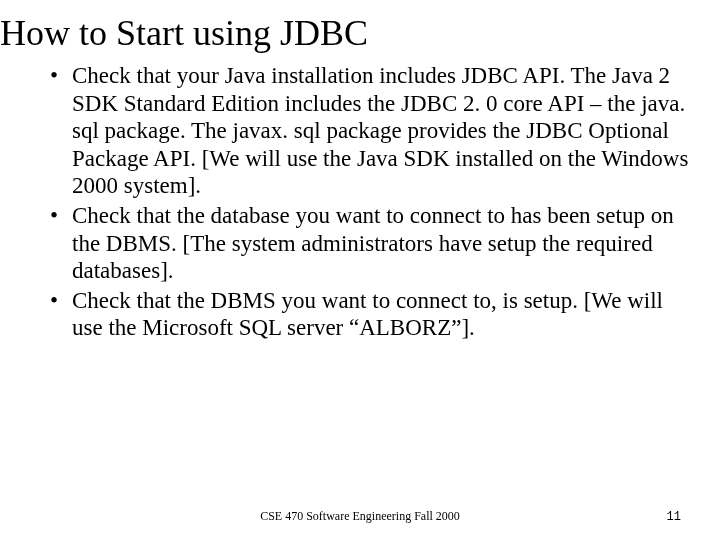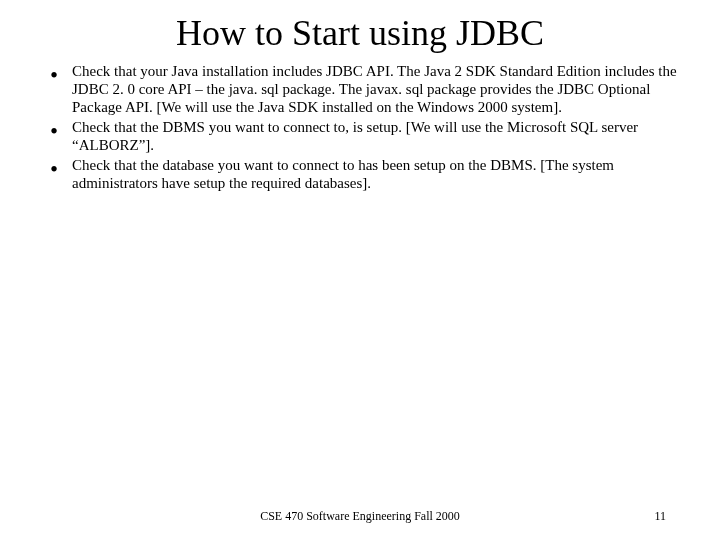--- a/index.html
+++ b/index.html
@@ -11,35 +11,34 @@
     font-family: "Times New Roman", Times, serif;
     color: #000000;
   }
   .slide {
     position: relative;
     width: 720px;
     height: 540px;
     box-sizing: border-box;
   }
   .title {
-    text-align: center;
     font-size: 36px;
     font-weight: normal;
     margin: 0;
     padding-top: 12px;
     padding-bottom: 8px;
   }
   ul.bullets {
     margin: 0;
     padding: 0 28px 0 50px;
     list-style: none;
   }
   ul.bullets li {
     position: relative;
-    font-size: 15px;
+    font-size: 23px;
     line-height: 1.2;
     margin-bottom: 2px;
     padding-left: 22px;
   }
   ul.bullets li::before {
     content: "•";
     position: absolute;
     left: 0;
     top: 0;
     font-size: 23px;
@@ -49,33 +48,34 @@
     bottom: 16px;
     left: 0;
     width: 100%;
     font-size: 12px;
   }
   .footer-center {
     text-align: center;
   }
   .footer-right {
     position: absolute;
-    right: 54px;
+    right: 39px;
     bottom: 0;
+    font-family: Liberation Mono, monospace;
   }
 </style>
 </head>
 <body>
 
 <div class="slide">
   <h1 class="title">How to Start using JDBC</h1>
 
   <ul class="bullets">
     <li>Check that your Java installation includes JDBC API. The Java 2 SDK Standard Edition includes the JDBC 2. 0 core API – the java. sql package.  The javax. sql package provides the JDBC Optional Package API. [We will use the Java SDK installed on the Windows 2000 system].</li>
+    <li>Check that the database you want to connect to has been setup on the DBMS. [The system administrators have setup the required databases].</li>
     <li>Check that the DBMS you want to connect to, is setup. [We will use the Microsoft SQL server “ALBORZ”].</li>
-    <li>Check that the database you want to connect to has been setup on the DBMS. [The system administrators have setup the required databases].</li>
   </ul>
 
   <div class="footer">
     <div class="footer-center">CSE 470    Software Engineering     Fall 2000</div>
     <div class="footer-right">11</div>
   </div>
 </div>
 
 </body></html>

